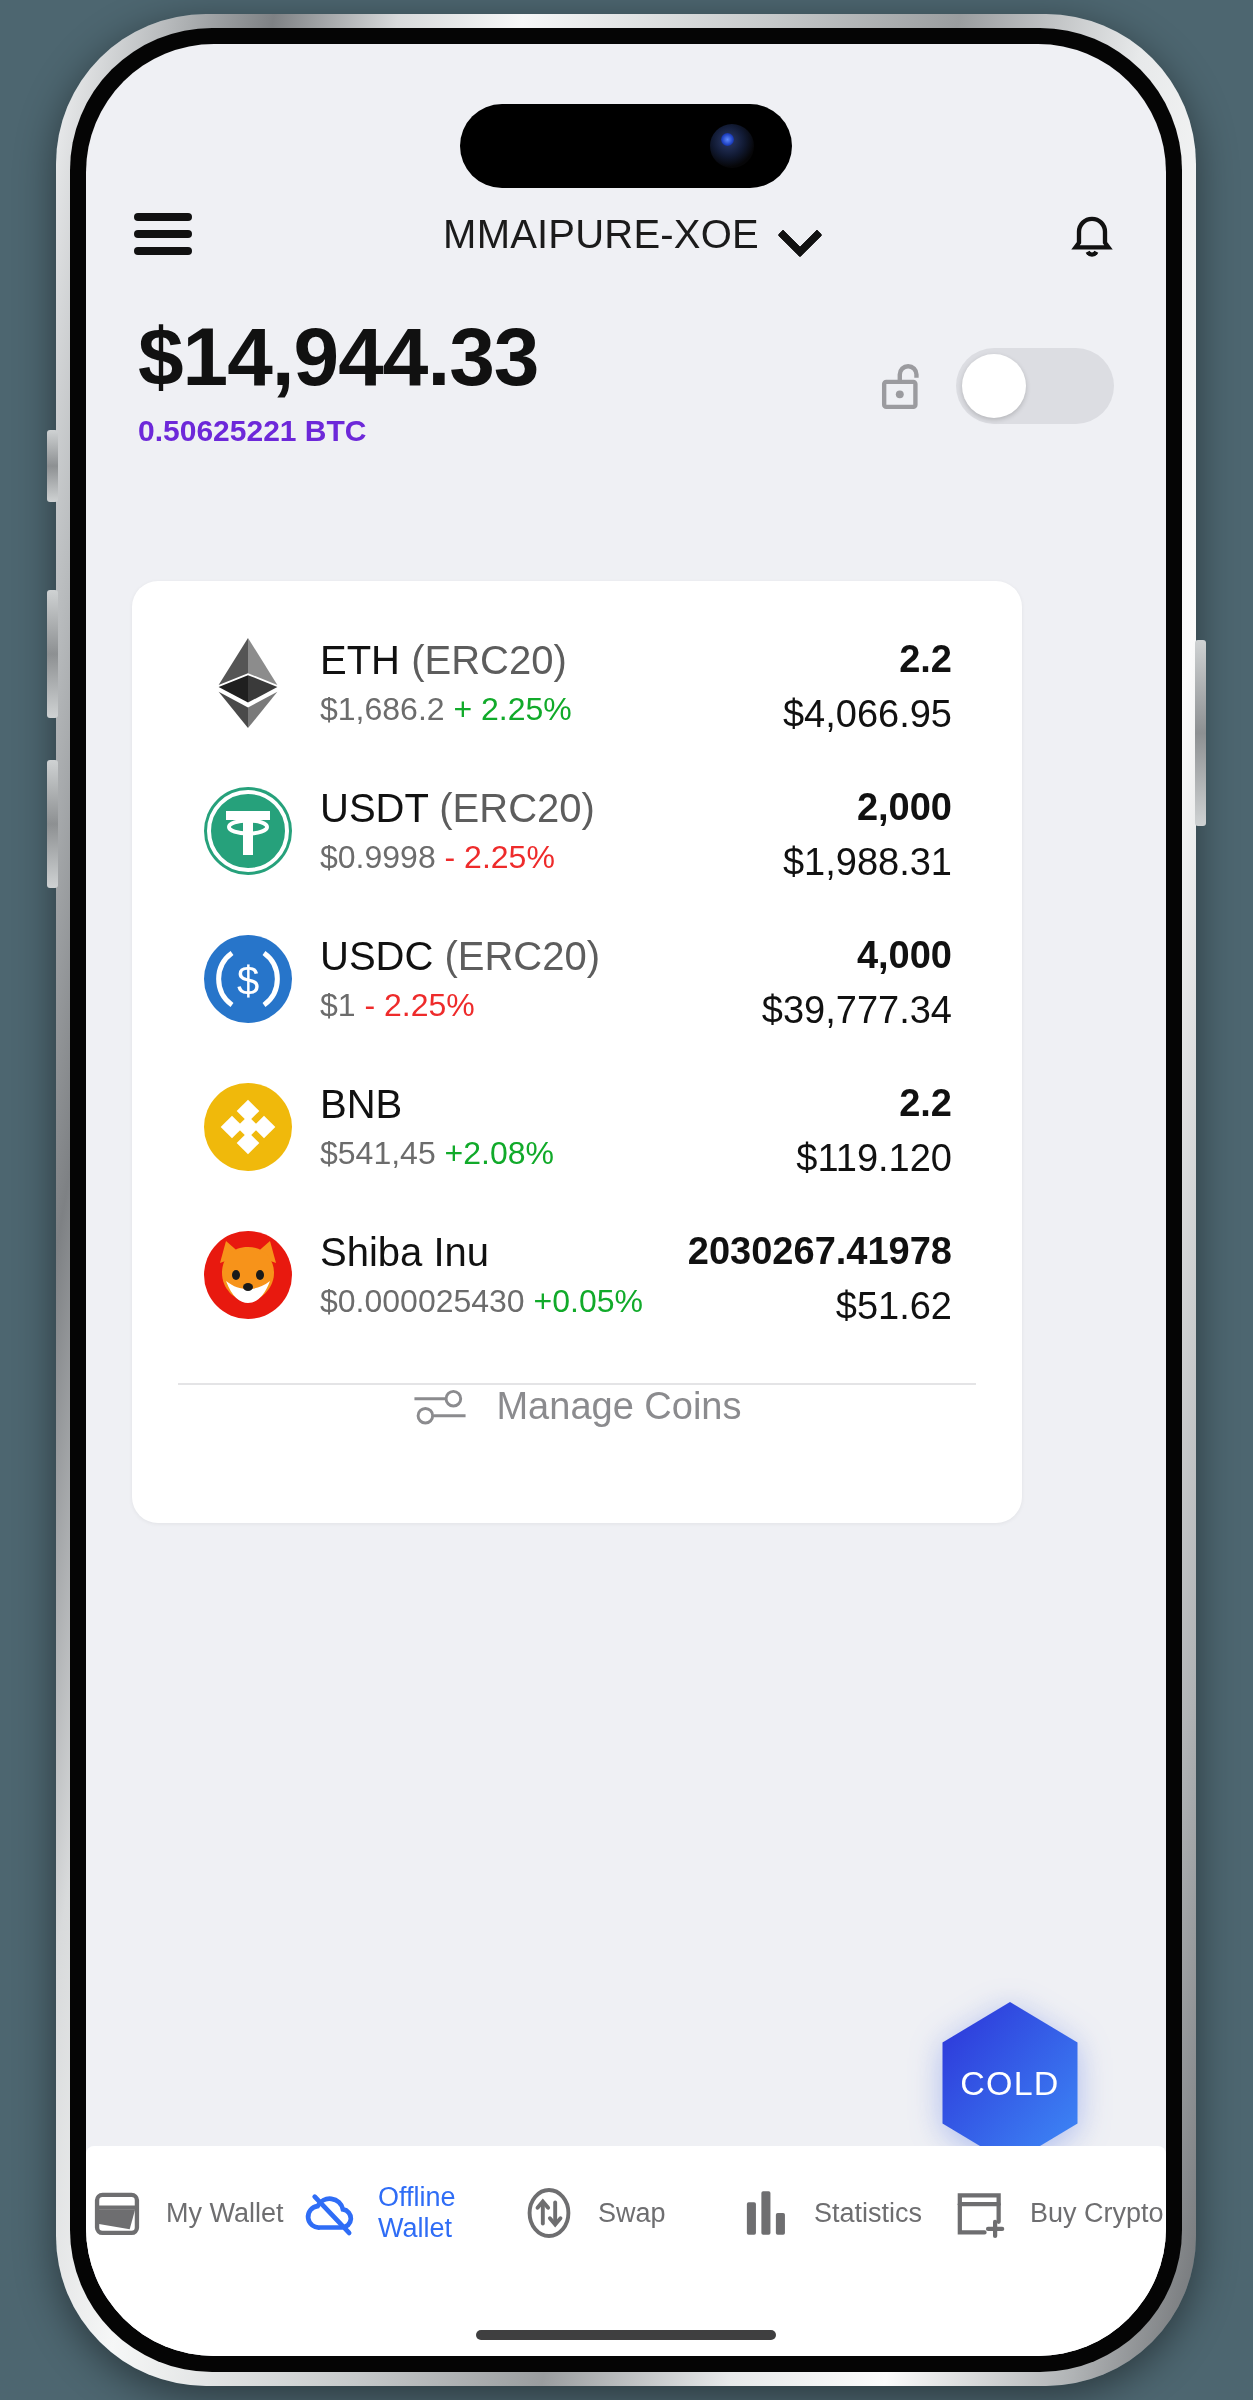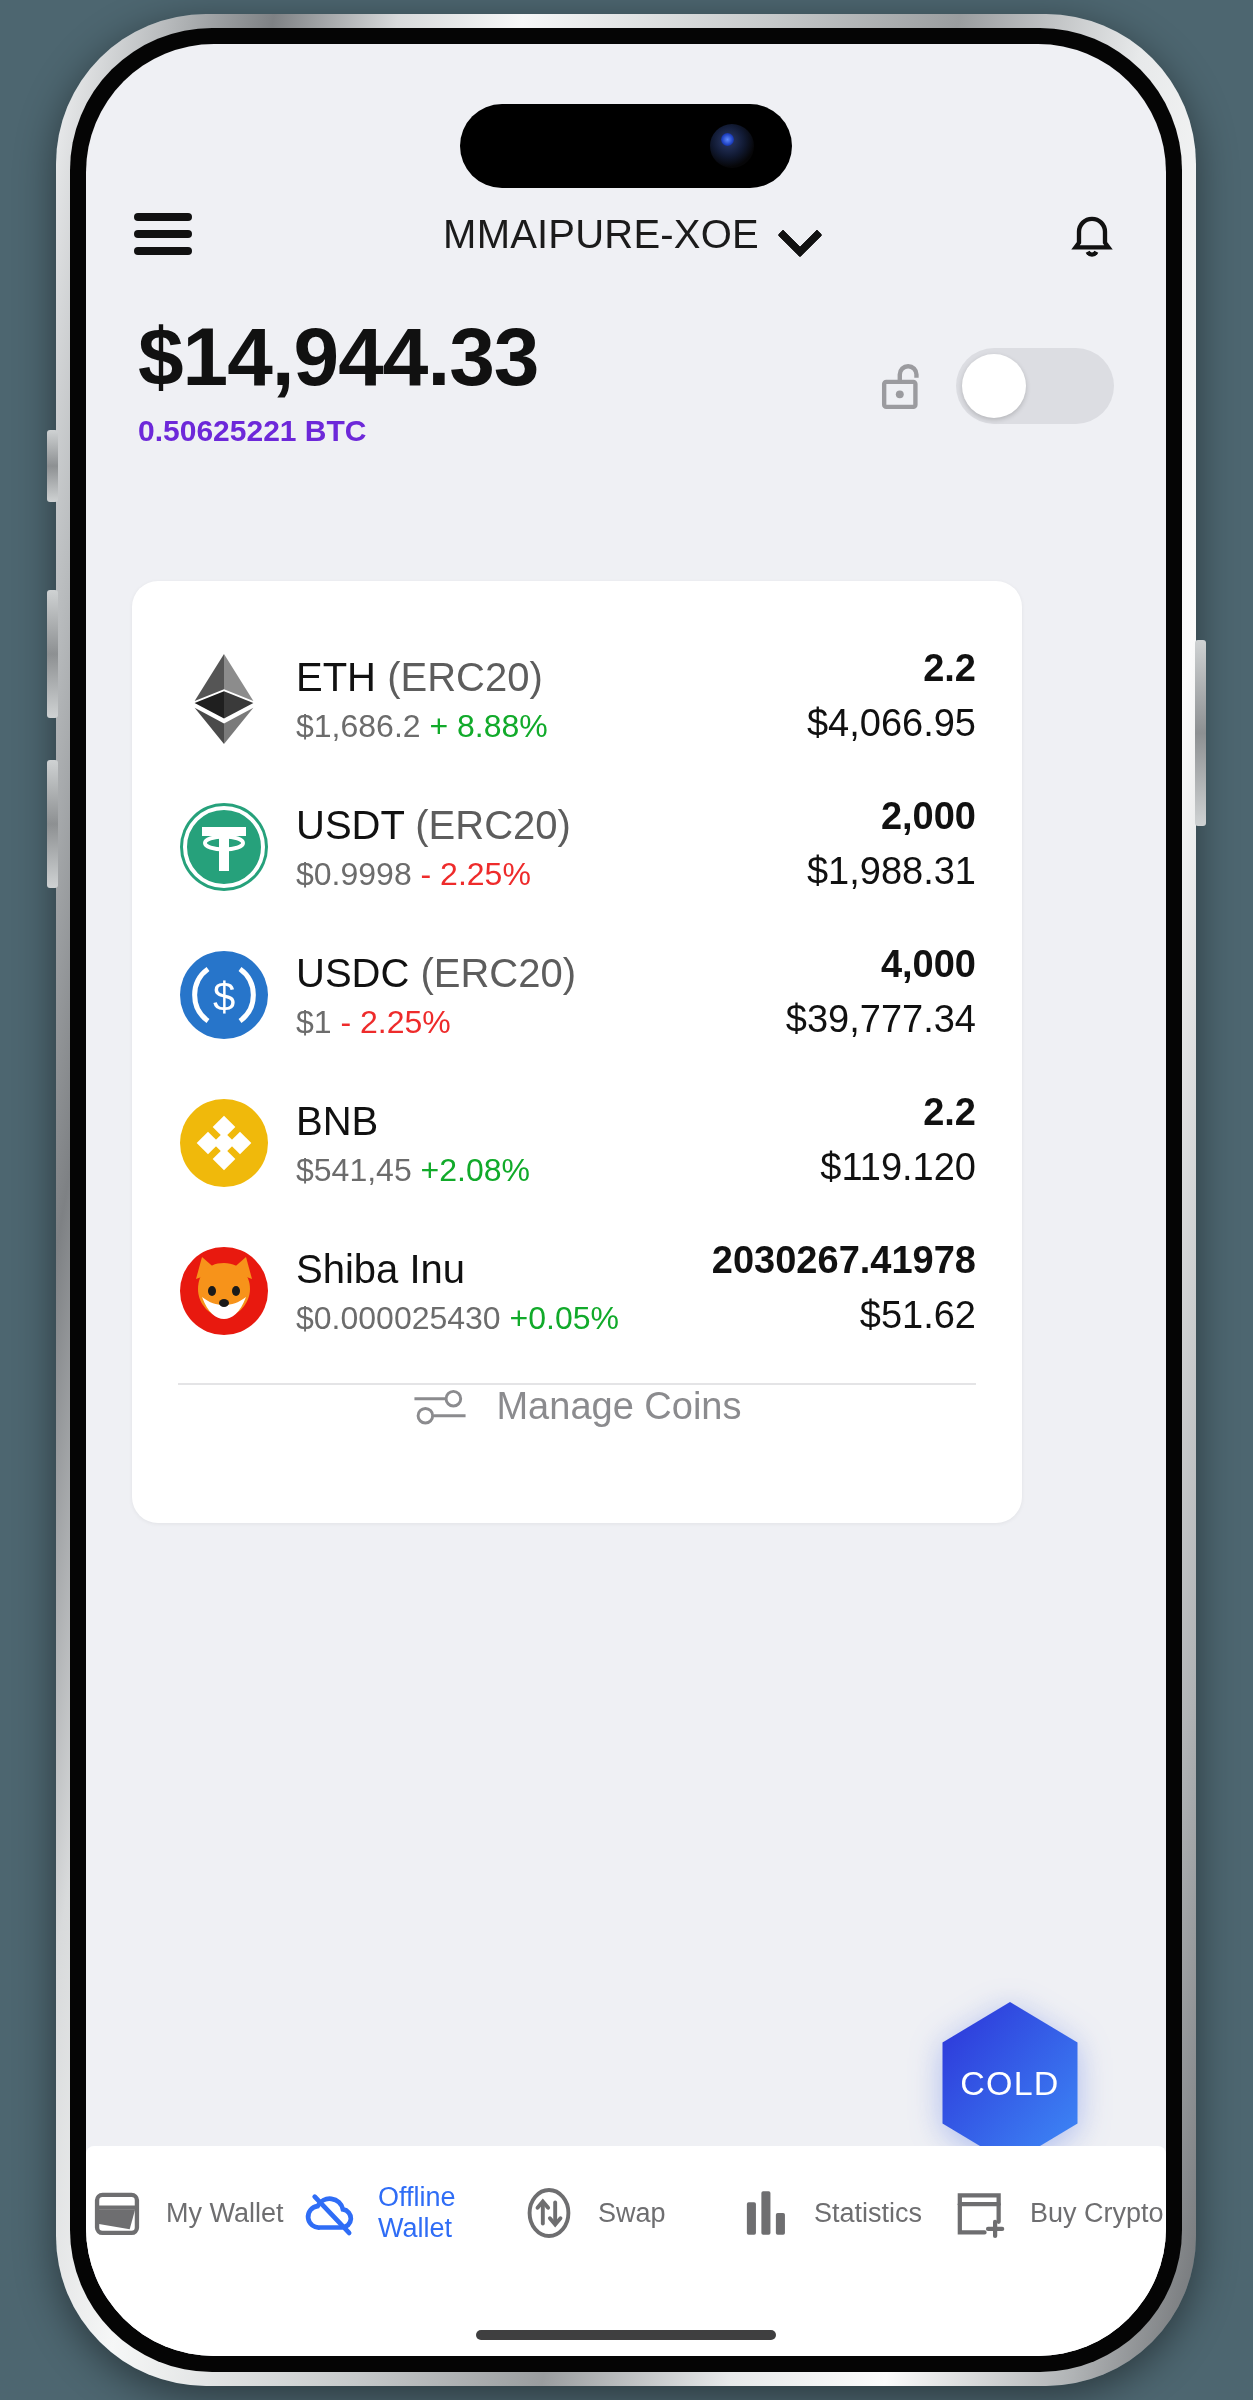--- a/index.html
+++ b/index.html
@@ -90,21 +90,21 @@
     position:absolute; left:6px; top:6px; width:64px; height:64px; border-radius:50%;
     background:#fff; box-shadow:0 2px 5px rgba(0,0,0,.18);
   }
 
   
   .coin-card {
     position:absolute; top:537px; left:46px; width:890px;
     background:#fff; border-radius:26px; padding:36px 0 0 0;
     box-shadow:0 1px 4px rgba(0,0,0,.06);
   }
-  .coin-row { display:flex; align-items:flex-end; padding:20px 46px; height:148px; cursor:pointer; }
+  .coin-row { display:flex; align-items:flex-start; padding:20px 70px; height:148px; cursor:pointer; }
   .coin-icon { width:92px; height:92px; flex:none; display:flex; align-items:center; justify-content:center; }
   .coin-mid { flex:1; padding-left:26px; }
   .coin-name { font-size:40px; color:#111; font-weight:500; line-height:1.15; }
   .coin-name .net { color:#5d5d5d; font-weight:400; }
   .coin-sub { font-size:32px; color:#6c6c6c; margin-top:8px; }
   .chg { font-weight:500; }
   .chg.up { color:#11aa2a; }
   .chg.down { color:#ee2b2b; }
   .coin-right { text-align:right; }
   .coin-amt { font-size:38px; font-weight:bold; color:#111; line-height:1.2; }
@@ -211,21 +211,21 @@
             <polygon points="32,73 2,57 32,94" fill="#4a4a4a"></polygon>
           </svg>
         </div>
         <div class="coin-mid">
           <div class="coin-name">
             <span>ETH</span>
             <span class="net">(ERC20)</span>
           </div>
           <div class="coin-sub">
             <span>$1,686.2</span>
-            <span class="chg up">+ 8.88%</span>
+            <span class="chg up">+ 2.25%</span>
           </div>
         </div>
         <div class="coin-right">
           <div class="coin-amt">2.2</div>
           <div class="coin-val">$4,066.95</div>
         </div>
       </div>
 
       <div class="coin-row">
         <div class="coin-icon">

